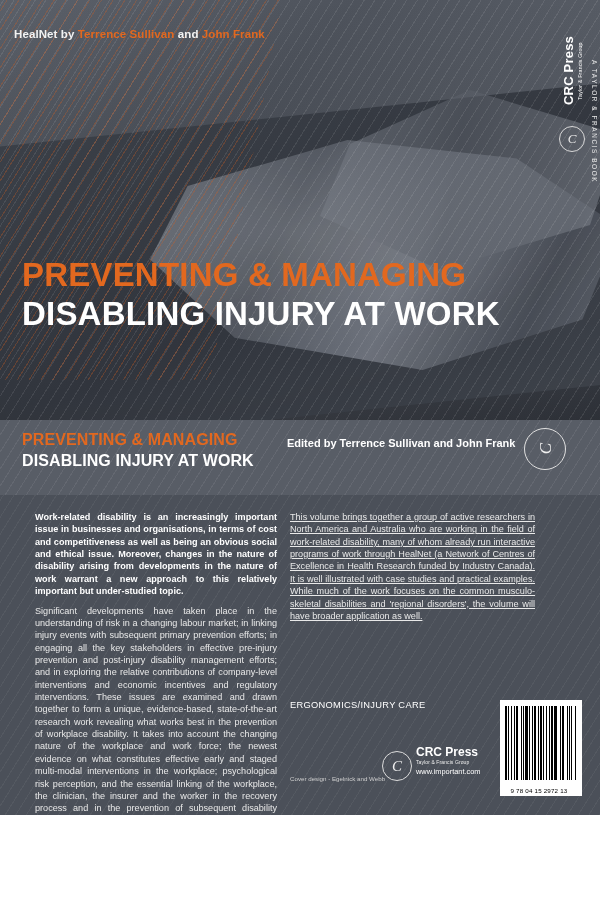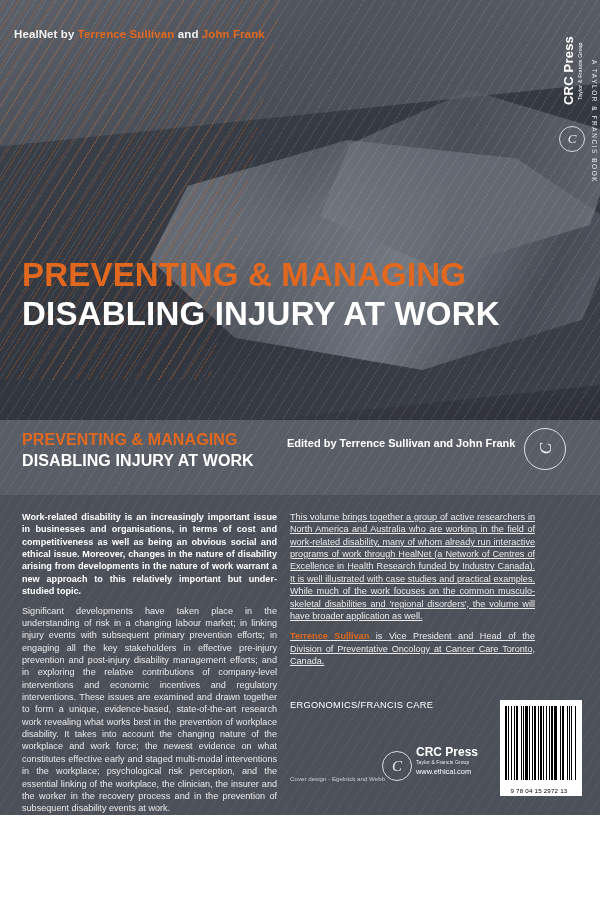--- a/index.html
+++ b/index.html
@@ -162,21 +162,21 @@
         rgba(255,255,255,0.05) 0px,
         rgba(255,255,255,0.05) 1px,
         rgba(255,255,255,0) 1px,
         rgba(255,255,255,0) 9px);
   }
   .col-left {
     position: absolute; left: 22px; top: 16px; width: 255px;
     color: #e9e9e9; font-size: 9.1px; line-height: 1.36;
     text-align: justify;
   }
-  .col-left p { margin: 0 0 7px 0; }
+  .col-left p { margin: 0 0 7px 13px; }
   .col-left p.lead { font-weight: bold; color: #ffffff; }
   .col-right {
     position: absolute; left: 290px; top: 16px; width: 245px;
     color: #e9e9e9; font-size: 9.1px; line-height: 1.36;
     text-align: justify;
   }
   .col-right p { margin: 0 0 8px 0; text-decoration: underline; }
   .nm-orange { color: #e2681f; font-weight: bold; }
   .subject {
     position: absolute; left: 290px; top: 205px;
@@ -281,31 +281,30 @@
   <div class="backtext">
     <div class="hatch-c"></div>
 
     <div class="col-left">
       <p class="lead">Work-related disability is an increasingly important issue in businesses and organisations, in terms of cost and competitiveness as well as being an obvious social and ethical issue. Moreover, changes in the nature of disability arising from developments in the nature of work warrant a new approach to this relatively important but under-studied topic.</p>
       <p>Significant developments have taken place in the understanding of risk in a changing labour market; in linking injury events with subsequent primary prevention efforts; in engaging all the key stakeholders in effective pre-injury prevention and post-injury disability management efforts; and in exploring the relative contributions of company-level interventions and economic incentives and regulatory interventions. These issues are examined and drawn together to form a unique, evidence-based, state-of-the-art research work revealing what works best in the prevention of workplace disability. It takes into account the changing nature of the workplace and work force; the newest evidence on what constitutes effective early and staged multi-modal interventions in the workplace; psychological risk perception, and the essential linking of the workplace, the clinician, the insurer and the worker in the recovery process and in the prevention of subsequent disability events at work.</p>
     </div>
 
     <div class="col-right">
       <p>This volume brings together a group of active researchers in North America and Australia who are working in the field of work-related disability, many of whom already run interactive programs of work through HealNet (a Network of Centres of Excellence in Health Research funded by Industry Canada). It is well illustrated with case studies and practical examples. While much of the work focuses on the common musculo-skeletal disabilities and 'regional disorders', the volume will have broader application as well.</p>
-      <p><span class="nm-orange">Terrence Sullivan</span><span> is Vice President and Head of the Division of Preventative Oncology at Cancer Care Toronto, Canada.</span></p>
-    </div>
-
-    <div class="subject">ERGONOMICS/FRANCIS CARE</div>
+    </div>
+
+    <div class="subject">ERGONOMICS/INJURY CARE</div>
     <div class="cover-credit">Cover design - Egelnick and Webb</div>
 
     <div class="crc-bottom">
       <div class="seal">C</div>
       <div class="name">CRC Press</div>
       <div class="sub">Taylor &amp; Francis Group</div>
-      <div class="url">www.ethical.com</div>
+      <div class="url">www.important.com</div>
     </div>
   </div>
 
   <div class="barcode-box">
     <div class="bars" id="bars">
         <i style="width: 2px; background: rgb(0, 0, 0);"></i>
         <i style="width: 1px; background: rgb(255, 255, 255);"></i>
         <i style="width: 1px; background: rgb(0, 0, 0);"></i>
         <i style="width: 3px; background: rgb(255, 255, 255);"></i>
         <i style="width: 1px; background: rgb(0, 0, 0);"></i>

